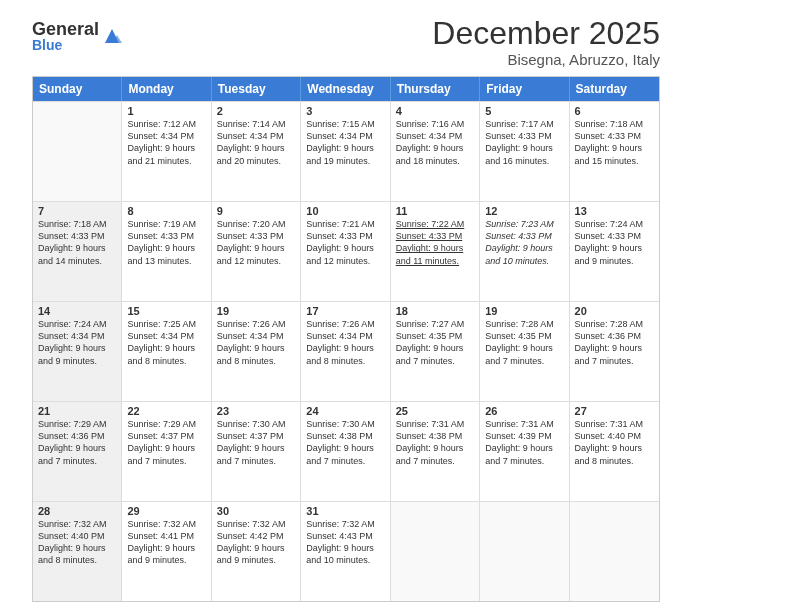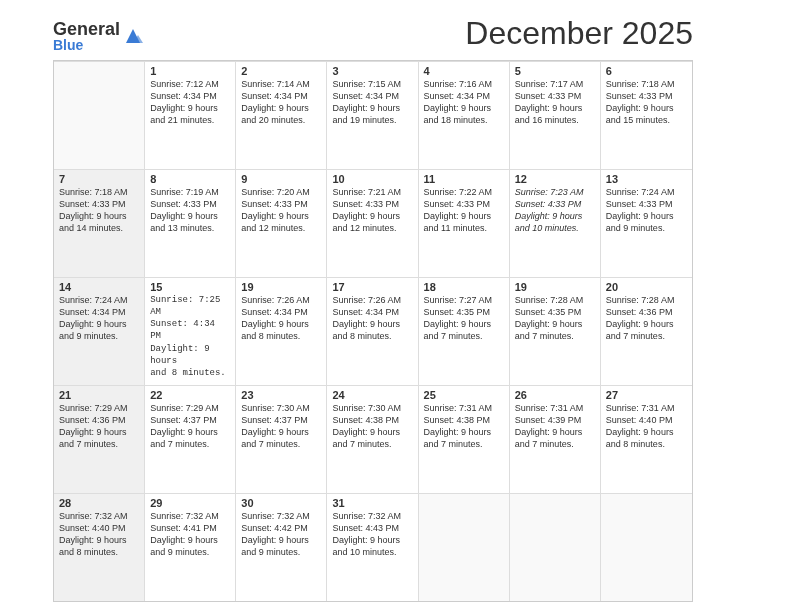--- a/index.html
+++ b/index.html
@@ -6,24 +6,23 @@
     body {
       width: 792px;
       height: 612px;
       font-family: Arial, sans-serif;
       background: #fff;
       overflow: hidden;
     }
     .page {
       width: 680px;
       height: 612px;
-      padding: 16px 20px 10px 20px;
+      padding: 16px 20px 10px 32px;
       display: flex;
       flex-direction: column;
-      margin-left: 33px;
     }
     .header {
       display: flex;
       align-items: flex-start;
       justify-content: space-between;
       margin-bottom: 8px;
     }
     .logo {
       display: flex;
       align-items: center;
@@ -132,24 +131,34 @@
         <span class="logo-general">General</span>
         <span class="logo-blue">Blue</span>
       </div>
       <svg class="logo-icon" viewBox="0 0 22 22">
         <polygon points="4,18 11,4 18,18" fill="#3a7bd5"></polygon>
         <polygon points="11,18 16,10 21,18" fill="#3a7bd5" opacity="0.6"></polygon>
       </svg>
     </div>
     <div class="title-block">
       <div class="month-title">December 2025</div>
+      <div class="subtitle">Bisegna, Abruzzo, Italy</div>
     </div>
   </div>
 
   <div class="calendar">
+    <div class="cal-header">
+    <div class="cal-header-cell">Sunday</div>
+        <div class="cal-header-cell">Monday</div>
+        <div class="cal-header-cell">Tuesday</div>
+        <div class="cal-header-cell">Wednesday</div>
+        <div class="cal-header-cell">Thursday</div>
+        <div class="cal-header-cell">Friday</div>
+        <div class="cal-header-cell">Saturday</div>
+      </div>
     <div class="cal-body">
     <div class="cal-row">
           <div class="cal-cell empty"></div>
           <div class="cal-cell">
             <span class="day-num">1</span>
             <div class="day-info" style="white-space: pre-line;">Sunrise: 7:12 AM
 Sunset: 4:34 PM
 Daylight: 9 hours
 and 21 minutes.</div>
           </div>
@@ -213,21 +222,21 @@
           </div>
           <div class="cal-cell">
             <span class="day-num">10</span>
             <div class="day-info" style="white-space: pre-line;">Sunrise: 7:21 AM
 Sunset: 4:33 PM
 Daylight: 9 hours
 and 12 minutes.</div>
           </div>
           <div class="cal-cell">
             <span class="day-num">11</span>
-            <div class="day-info" style="white-space: pre-line;">Sunrise: 7:22 AM
+            <div class="day-info" style="white-space: pre-line; text-decoration: underline;">Sunrise: 7:22 AM
 Sunset: 4:33 PM
 Daylight: 9 hours
 and 11 minutes.</div>
           </div>
           <div class="cal-cell">
             <span class="day-num">12</span>
             <div class="day-info" style="white-space: pre-line; font-style: italic;">Sunrise: 7:23 AM
 Sunset: 4:33 PM
 Daylight: 9 hours
 and 10 minutes.</div>
@@ -243,21 +252,21 @@
         <div class="cal-row">
           <div class="cal-cell shaded">
             <span class="day-num">14</span>
             <div class="day-info" style="white-space: pre-line;">Sunrise: 7:24 AM
 Sunset: 4:34 PM
 Daylight: 9 hours
 and 9 minutes.</div>
           </div>
           <div class="cal-cell">
             <span class="day-num">15</span>
-            <div class="day-info" style="white-space: pre-line; font-family: Liberation Mono, monospace;">Sunrise: 7:25 AM
+            <div class="day-info" style="white-space: pre-line;">Sunrise: 7:25 AM
 Sunset: 4:34 PM
 Daylight: 9 hours
 and 8 minutes.</div>
           </div>
           <div class="cal-cell">
             <span class="day-num">19</span>
             <div class="day-info" style="white-space: pre-line;">Sunrise: 7:26 AM
 Sunset: 4:34 PM
 Daylight: 9 hours
 and 8 minutes.</div>

